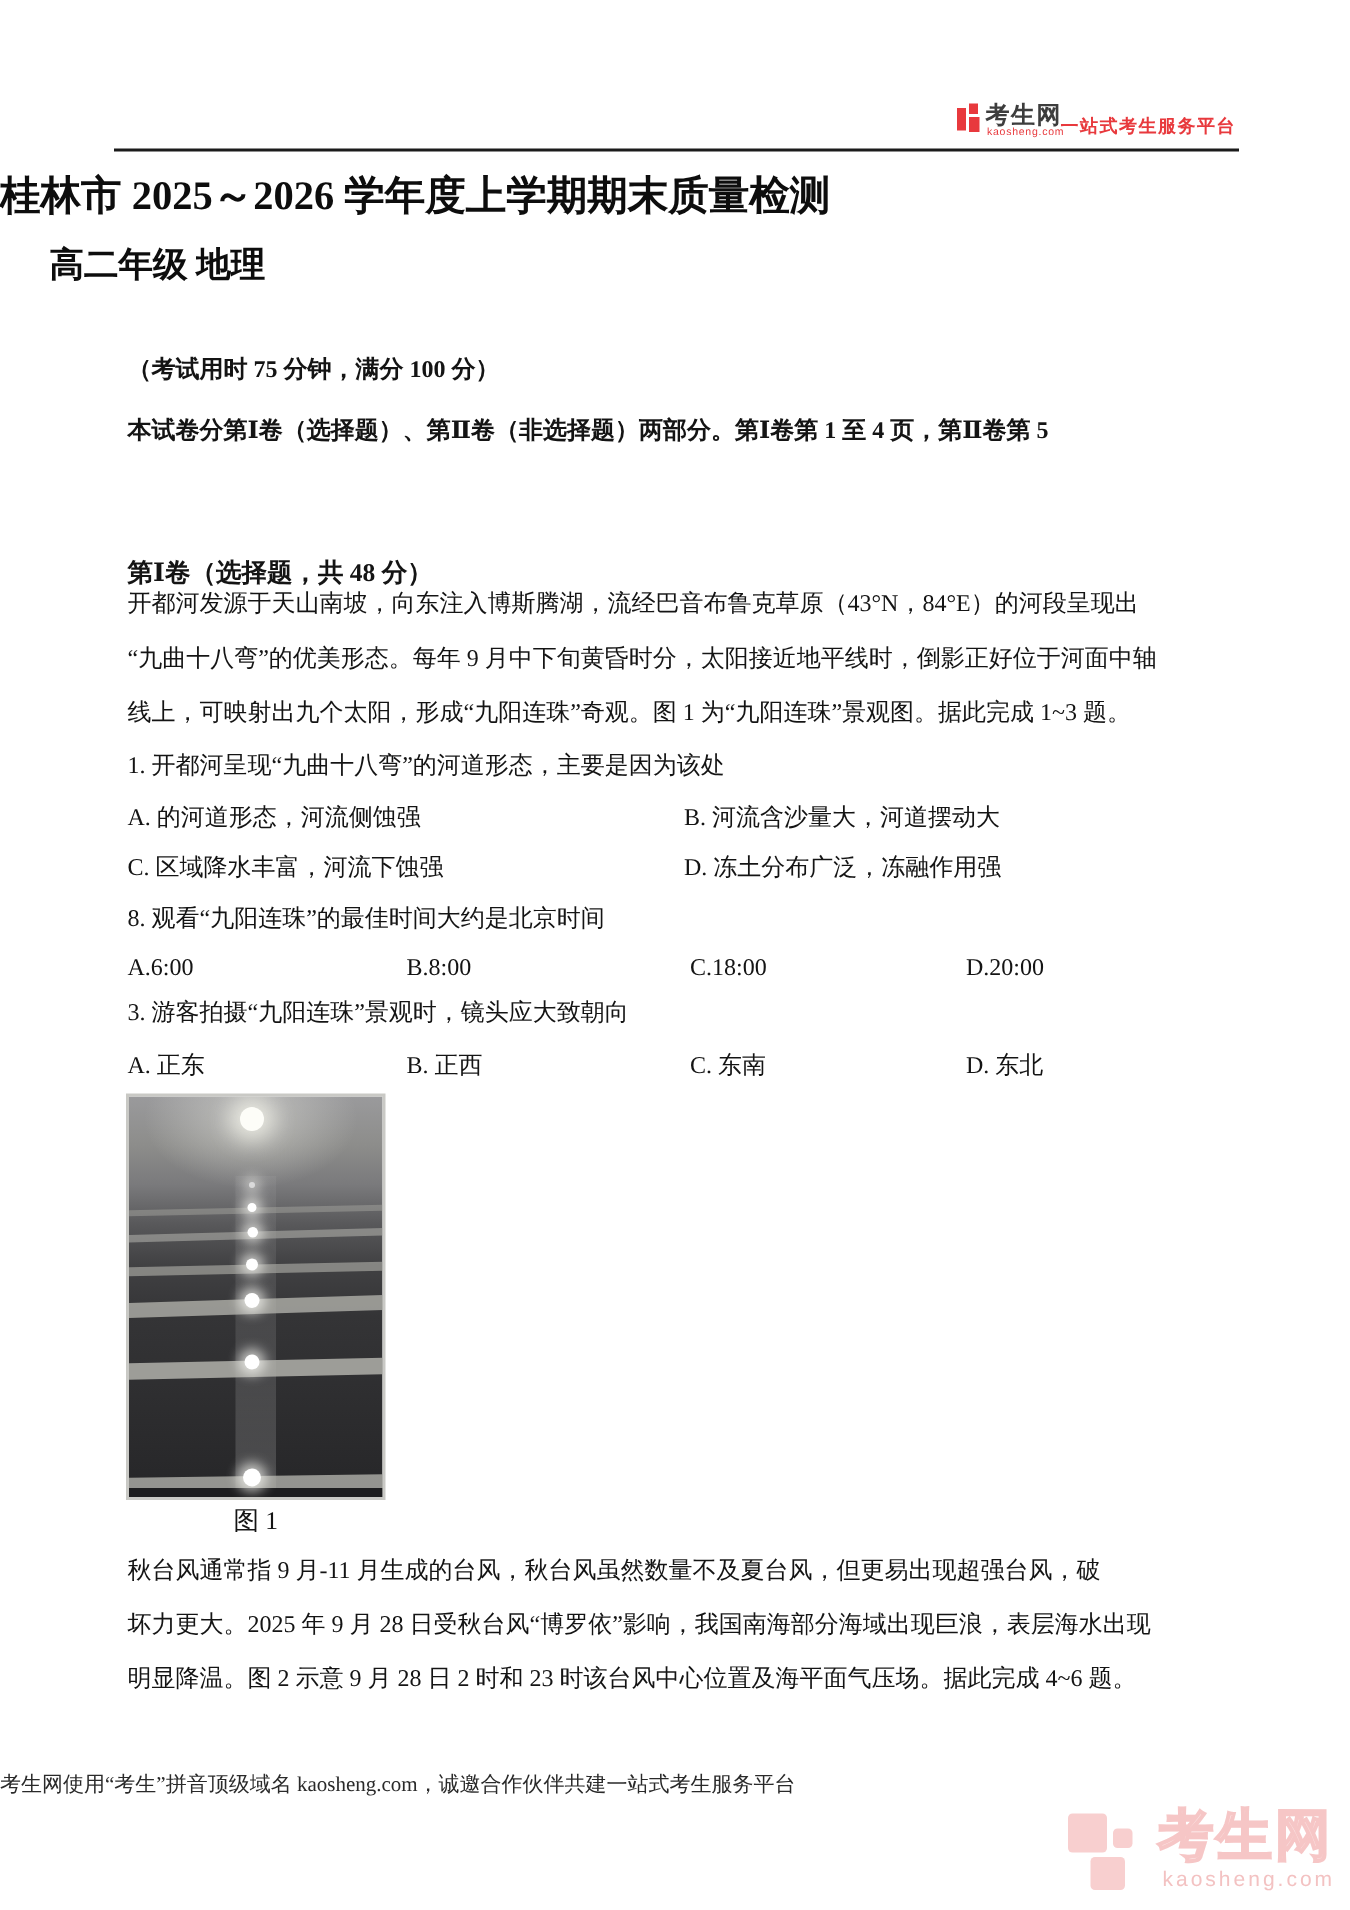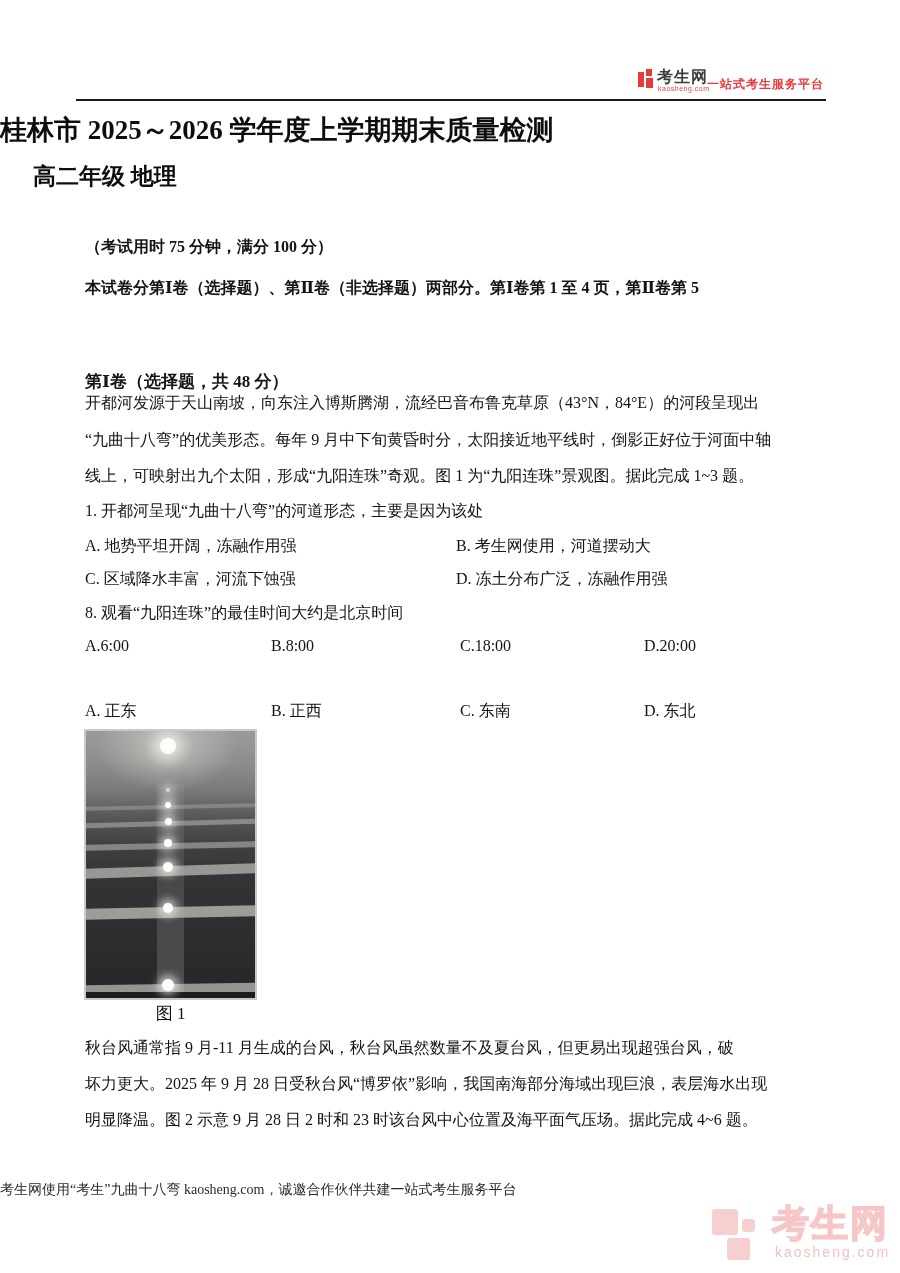--- a/index.html
+++ b/index.html
@@ -95,31 +95,32 @@
   <div class="abs ml t bold" style="top:215px">（考试用时 75 分钟，满分 100 分）</div>
   <div class="abs ml t bold" style="top:256px">本试卷分第Ⅰ卷（选择题）、第Ⅱ卷（非选择题）两部分。第Ⅰ卷第 1 至 4 页，第Ⅱ卷第 5</div>
 
   <div class="abs ml t bold" style="top:349px;font-size:17px">第Ⅰ卷（选择题，共 48 分）</div>
 
   <div class="abs ml t" style="top:393px">开都河发源于天山南坡，向东注入博斯腾湖，流经巴音布鲁克草原（43°N，84°E）的河段呈现出</div>
   <div class="abs ml t" style="top:430px">“九曲十八弯”的优美形态。每年 9 月中下旬黄昏时分，太阳接近地平线时，倒影正好位于河面中轴</div>
   <div class="abs ml t" style="top:466px">线上，可映射出九个太阳，形成“九阳连珠”奇观。图 1 为“九阳连珠”景观图。据此完成 1~3 题。</div>
 
   <div class="abs ml t" style="top:501px">1. 开都河呈现“九曲十八弯”的河道形态，主要是因为该处</div>
-  <div class="abs t c1" style="top:536px">A. 地势平坦开阔，冻融作用强</div>
-  <div class="abs t optB2" style="top:536px">B. 考生网使用，河道摆动大</div>
+  <div class="abs t c1" style="top:536px">A. 的河道形态，河流侧蚀强</div>
+  <div class="abs t optB2" style="top:536px">B. 河流含沙量大，河道摆动大</div>
   <div class="abs t c1" style="top:569px">C. 区域降水丰富，河流下蚀强</div>
   <div class="abs t optB2" style="top:569px">D. 冻土分布广泛，冻融作用强</div>
 
   <div class="abs ml t" style="top:603px">8. 观看“九阳连珠”的最佳时间大约是北京时间</div>
   <div class="abs t c1" style="top:636px">A.6:00</div>
   <div class="abs t c2" style="top:636px">B.8:00</div>
   <div class="abs t c3" style="top:636px">C.18:00</div>
   <div class="abs t c4" style="top:636px">D.20:00</div>
 
+  <div class="abs ml t" style="top:666px">3. 游客拍摄“九阳连珠”景观时，镜头应大致朝向</div>
   <div class="abs t c1" style="top:701px">A. 正东</div>
   <div class="abs t c2" style="top:701px">B. 正西</div>
   <div class="abs t c3" style="top:701px">C. 东南</div>
   <div class="abs t c4" style="top:701px">D. 东北</div>
 
   <div class="abs photo">
     <div class="p-haze"></div>
     <div class="p-col"></div>
     <div class="band bd1"></div>
     <div class="band bd2"></div>
@@ -136,21 +137,21 @@
     <div class="dot dt4"></div>
     <div class="dot dt5"></div>
     <div class="dot dt6"></div>
   </div>
   <div class="abs caption">图 1</div>
 
   <div class="abs ml t" style="top:1038px">秋台风通常指 9 月-11 月生成的台风，秋台风虽然数量不及夏台风，但更易出现超强台风，破</div>
   <div class="abs ml t" style="top:1074px">坏力更大。2025 年 9 月 28 日受秋台风“博罗依”影响，我国南海部分海域出现巨浪，表层海水出现</div>
   <div class="abs ml t" style="top:1110px">明显降温。图 2 示意 9 月 28 日 2 时和 23 时该台风中心位置及海平面气压场。据此完成 4~6 题。</div>
 
-  <div class="abs center footer">考生网使用“考生”九曲十八弯 kaosheng.com，诚邀合作伙伴共建一站式考生服务平台</div>
+  <div class="abs center footer">考生网使用“考生”拼音顶级域名 kaosheng.com，诚邀合作伙伴共建一站式考生服务平台</div>
 
   <div class="abs wm">
     <span class="blk wm-big"></span>
     <span class="blk wm-sm"></span>
     <span class="blk wm-bot"></span>
     <span class="wm-name">考生网</span>
     <span class="wm-domain">kaosheng.com</span>
   </div>
 
 </div>

